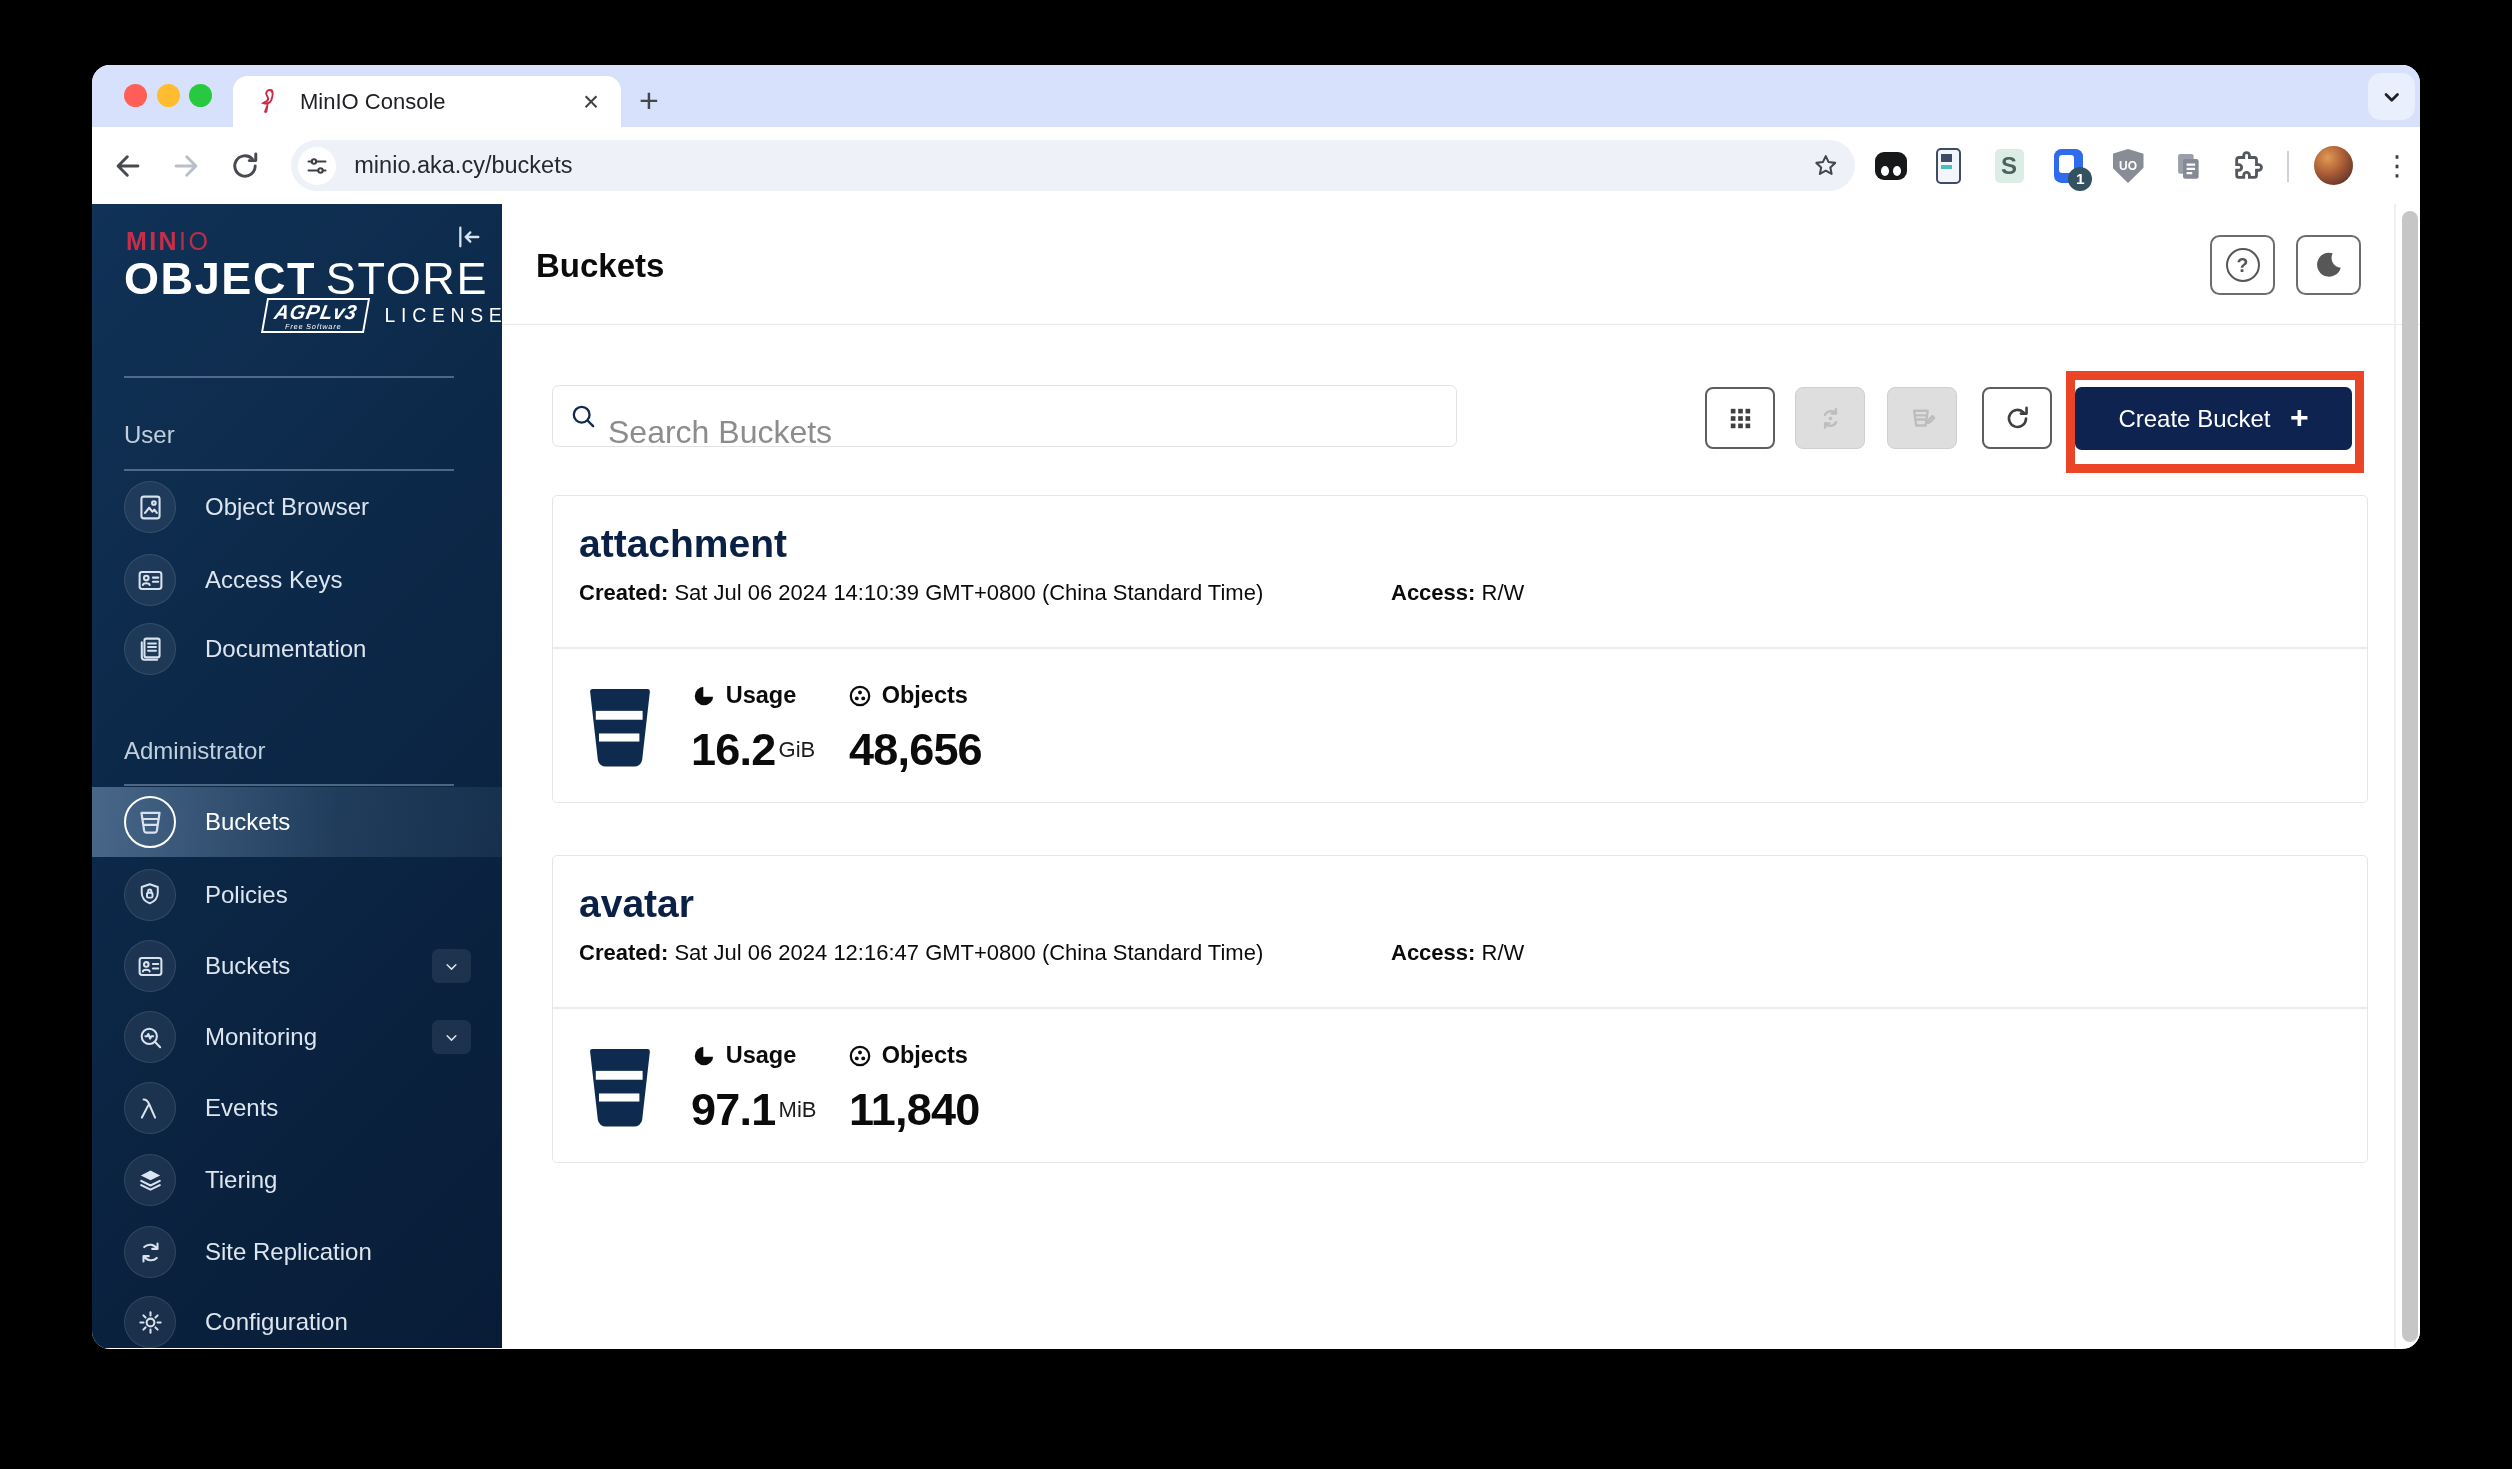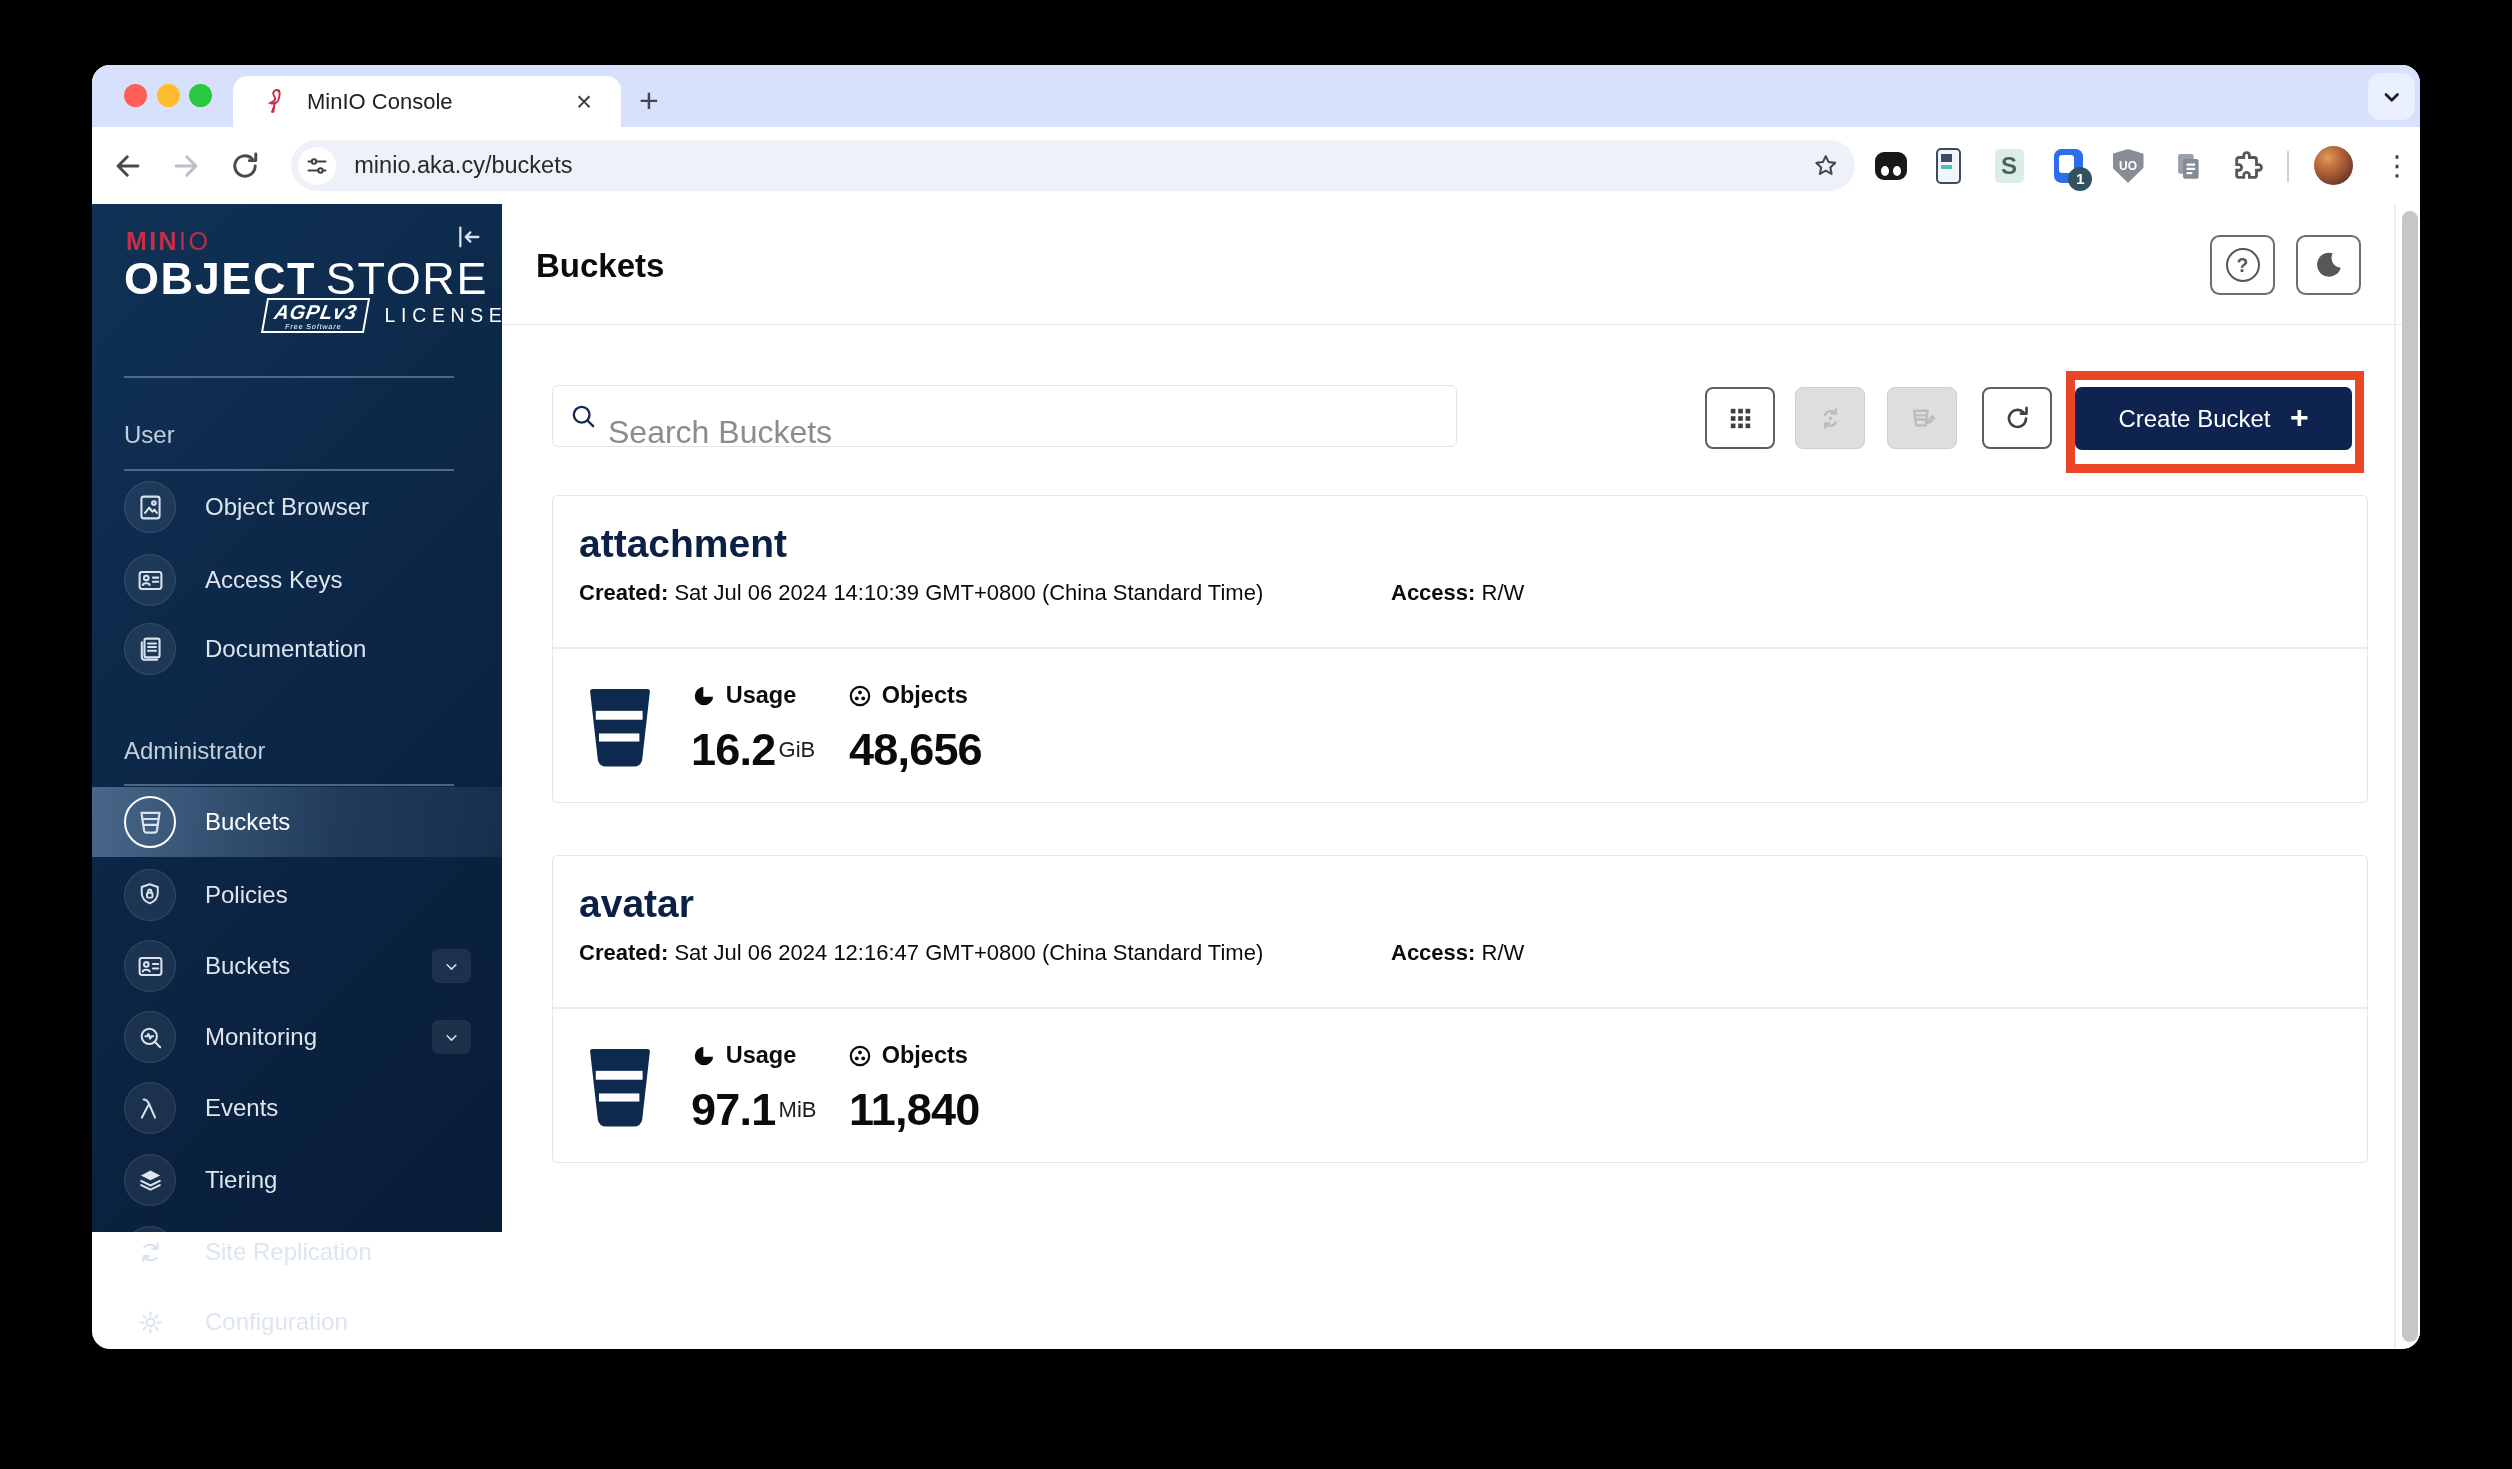--- a/index.html
+++ b/index.html
@@ -3,41 +3,41 @@
 <meta charset="utf-8">
 <style>
   html,body{margin:0;padding:0;background:#000;width:2512px;height:1470px;overflow:hidden;
     font-family:"Liberation Sans",sans-serif;-webkit-font-smoothing:antialiased;}
   .window{position:absolute;left:92px;top:65px;width:2328px;height:1284px;border-radius:18px;
     overflow:hidden;background:#fff;}
   
   .tabstrip{position:absolute;left:0;top:0;width:100%;height:62px;background:#d7e1fb;}
   .tl{position:absolute;top:19.4px;width:23px;height:23px;border-radius:50%;}
   .tab{position:absolute;left:141px;top:11.3px;width:388px;height:51px;background:#fff;border-radius:14.6px 14.6px 0 0;
-    display:flex;align-items:center;padding:0 29px;box-sizing:border-box;gap:16px;}
+    display:flex;align-items:center;padding:0 22px;box-sizing:border-box;gap:16px;}
   .tabtitle{font-size:22px;color:#202124;flex:1;}
   .tabclose{font-size:27.5px;color:#3c4043;line-height:1;cursor:default;}
   .newtab{position:absolute;left:547px;top:18px;font-size:34px;color:#44474d;font-weight:300;line-height:1;}
   .tabchev{position:absolute;left:2276px;top:8px;width:47px;height:47px;border-radius:13px;background:#e9effc;
     display:flex;align-items:center;justify-content:center;}
   
   .btoolbar{position:absolute;left:0;top:62px;width:100%;height:77px;background:#fff;}
   .navic{position:absolute;top:19.4px;width:39px;height:39px;display:flex;align-items:center;justify-content:center;}
   .urlpill{position:absolute;left:199px;top:13px;width:1564px;height:51px;border-radius:26px;background:#eef1f8;
     display:flex;align-items:center;}
   .siteset{width:38px;height:38px;border-radius:50%;background:#fff;margin-left:7.3px;display:flex;align-items:center;justify-content:center;}
   .urltext{font-size:23.5px;color:#27292d;margin-left:18px;flex:1;}
   .star{margin-right:16px;display:flex;}
   .ext{position:absolute;top:21px;width:36px;height:36px;display:flex;align-items:center;justify-content:center;}
   .sep{position:absolute;left:2195px;top:24px;width:1.6px;height:31px;background:#cdd2dd;}
   .avatarb{position:absolute;left:2222px;top:19.4px;width:39px;height:39px;border-radius:50%;
     background:radial-gradient(circle at 35% 30%,#e09a55 0%,#b06236 40%,#6e3a2c 75%,#38232f 100%);}
   .dots{position:absolute;left:2289px;top:18px;font-size:27.5px;color:#3c4043;letter-spacing:0;line-height:42px;width:32px;text-align:center;}
   
-  .sidebar{position:absolute;left:0;top:139px;width:410px;height:1028px;
+  .sidebar{position:absolute;left:0;top:139px;width:410px;height:1144px;
     background:linear-gradient(135deg,#103256 0%,#0c2747 45%,#081c36 100%);}
   .collapse{position:absolute;left:359px;top:14.6px;width:36px;height:36px;display:flex;align-items:center;justify-content:center;}
   .brand{position:absolute;left:34px;top:23px;font-size:25px;font-weight:800;letter-spacing:2.4px;color:#c72e49;}
   .brand b{font-weight:800;}.brand span{font-weight:400;opacity:.92;}
   .logoline{position:absolute;left:32px;top:49px;font-size:45px;color:#fff;letter-spacing:1.6px;white-space:nowrap;}
   .logoline .w1{font-weight:800;}.logoline .w2{font-weight:250;margin-left:9.7px;}
   .licrow{position:absolute;left:172px;top:94px;width:186px;display:flex;align-items:center;gap:18px;}
   .agpl{border:2.4px solid #fff;transform:skewX(-10deg);padding:1.6px 8px 0.8px;color:#fff;text-align:center;}
   .agpl .a1{font-size:20px;font-weight:800;font-style:italic;letter-spacing:0.8px;line-height:1;}
   .agpl .a2{font-size:7.3px;letter-spacing:0.8px;line-height:1;display:block;margin-top:1.6px;}

